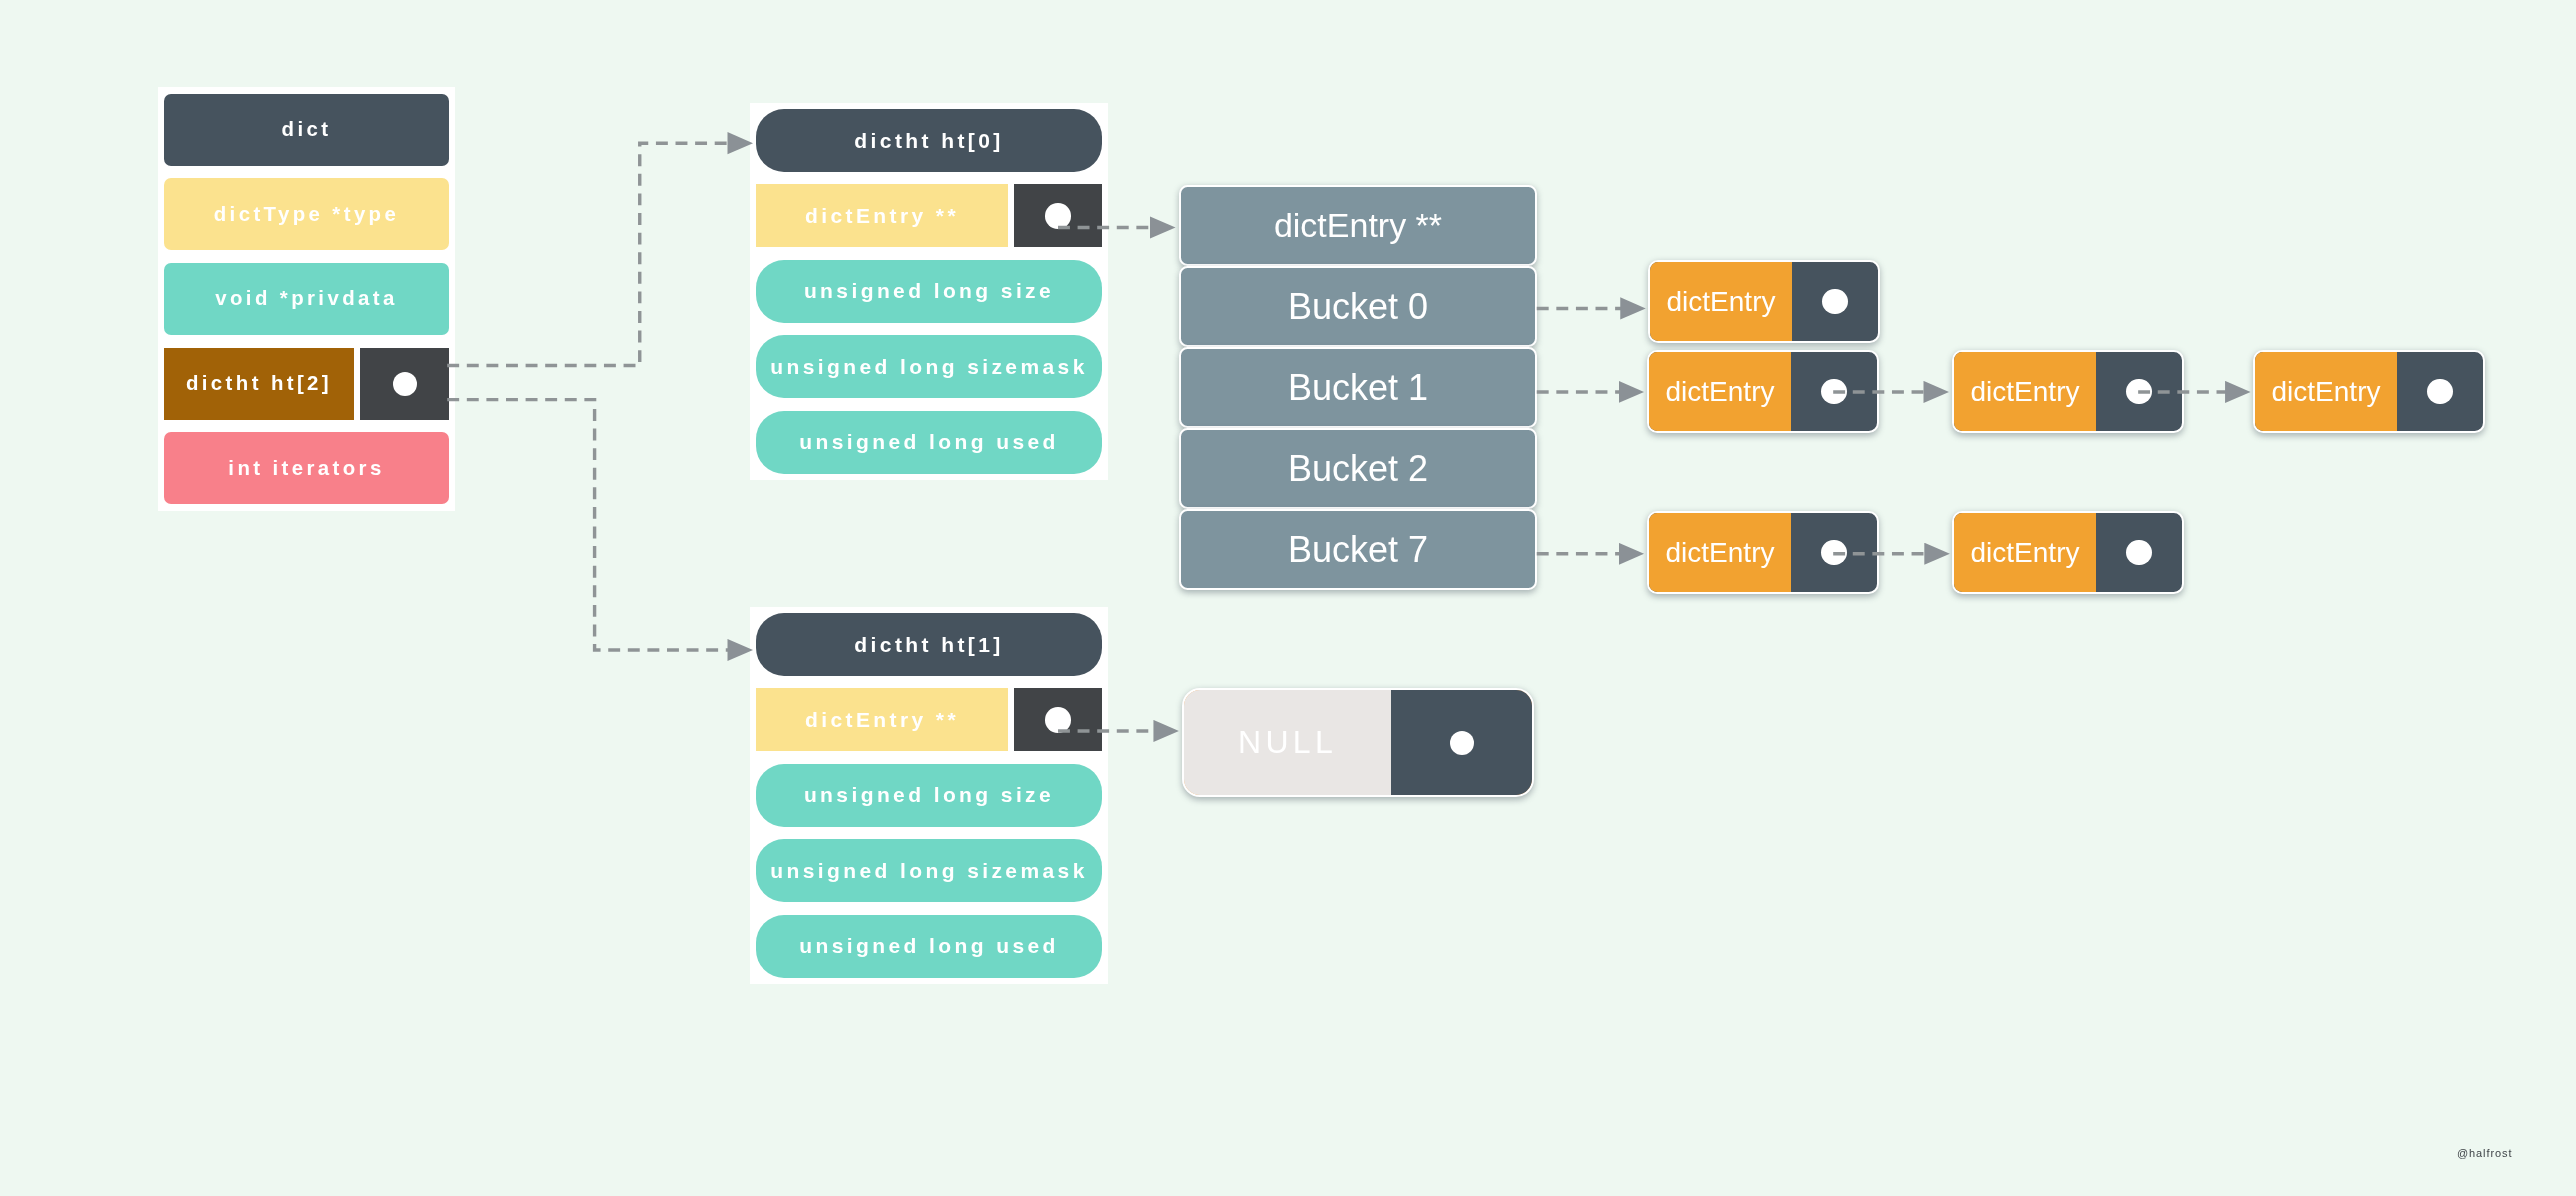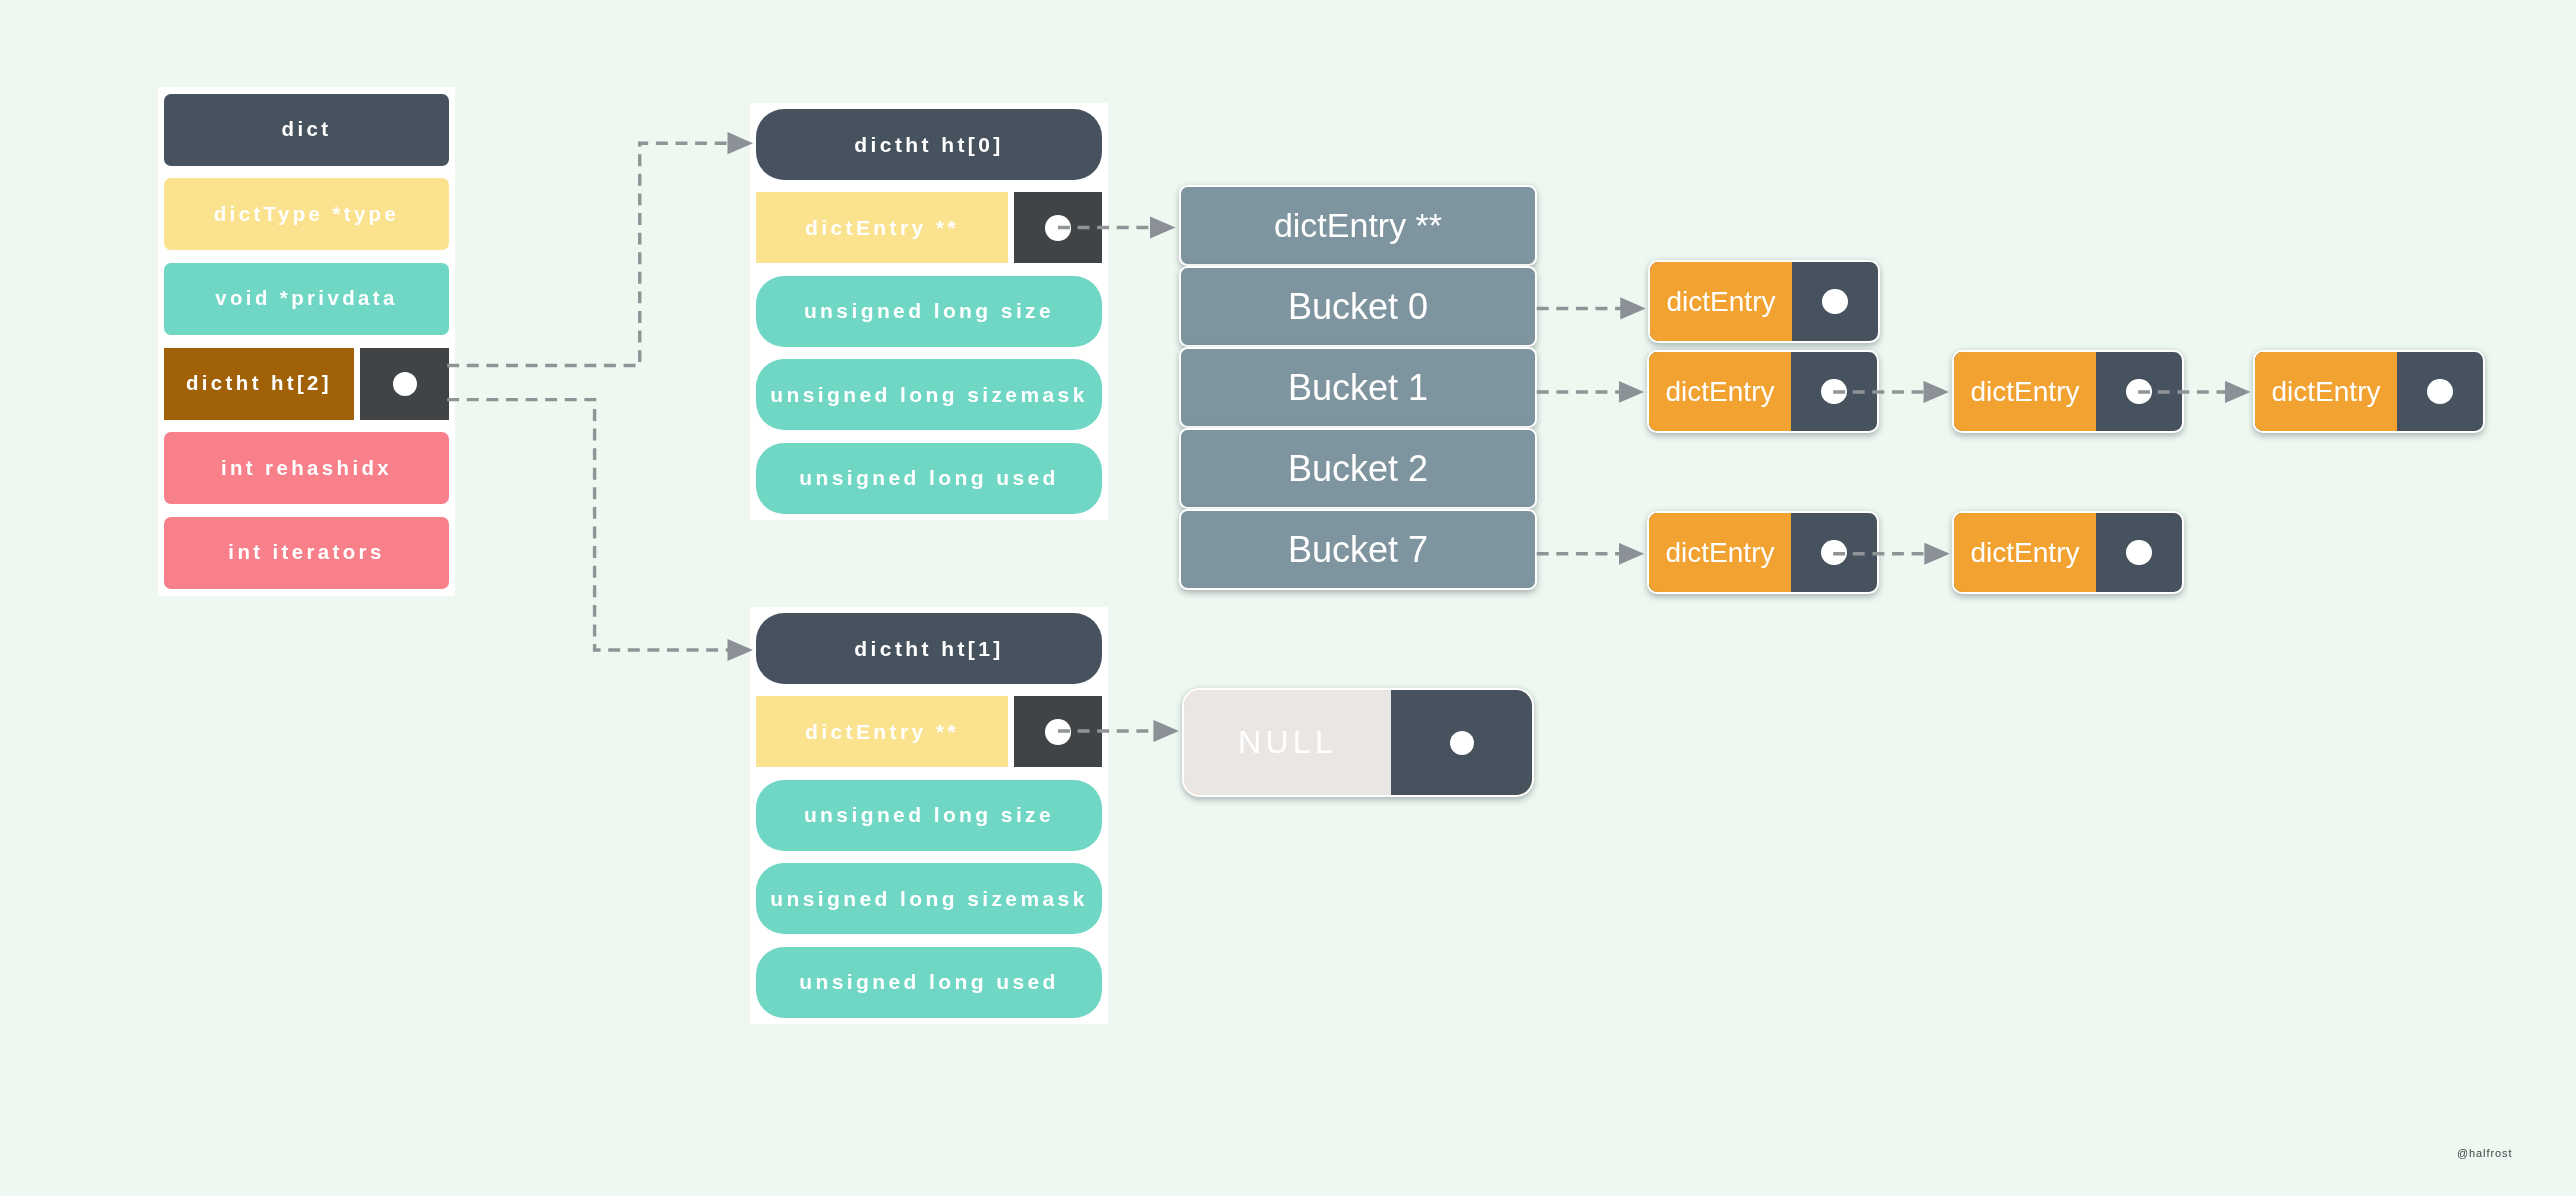--- a/index.html
+++ b/index.html
@@ -22,21 +22,21 @@
   .struct-left{left:158px;top:87px;padding:6.8px 6px;}
   .struct-left .srow,.struct-left .split{width:285px;height:72px;margin-bottom:12.6px;}
   .struct-left .srow{font-size:20.4px;letter-spacing:3.4px;border-radius:7px;}
   .struct-left .last{margin-bottom:0;}
   .struct-left .split{gap:6px;}
   .struct-left .part-label{width:190px;background:#a16207;font-size:20.4px;letter-spacing:3.4px;}
   .struct-left .part-ptr{flex:1;background:#414447;}
 
   
   .struct-mid{padding:6px;}
-  .struct-mid .srow,.struct-mid .split{width:346px;height:71px;margin-bottom:12.4px;border-radius:28px;}
+  .struct-mid .srow,.struct-mid .split{width:346px;height:63px;margin-bottom:12.4px;border-radius:28px;}
   .struct-mid .srow{font-size:21px;letter-spacing:3.4px;}
   .struct-mid .last{margin-bottom:0;}
   .struct-mid .split{gap:6px;}
   .struct-mid .part-label{width:252px;background:#FBE28E;font-size:21px;letter-spacing:3.4px;}
   .struct-mid .part-ptr{flex:1;background:#414447;}
 
   .bg-slate{background:#46535E;}
   .bg-yellow{background:#FBE28E;}
   .bg-teal{background:#70D7C5;}
   .bg-pink{background:#F8808A;}
@@ -90,21 +90,20 @@
   <div class="struct struct-left">
     <div class="srow bg-slate">dict</div>
     <div class="srow bg-yellow">dictType *type</div>
     <div class="srow bg-teal">void *privdata</div>
     <div class="split">
       <div class="part part-label">dictht ht[2]</div>
       <div class="part part-ptr">
         <span class="dot dot28"></span>
       </div>
     </div>
-    <div class="srow bg-pink">int rehashidx</div>
     <div class="srow bg-pink last">int iterators</div>
   </div>
 
   <div class="struct struct-mid" style="left:750px;top:103px;">
     <div class="srow bg-slate">dictht ht[0]</div>
     <div class="split">
       <div class="part part-label">dictEntry **</div>
       <div class="part part-ptr">
         <span class="dot dot30"></span>
       </div>

